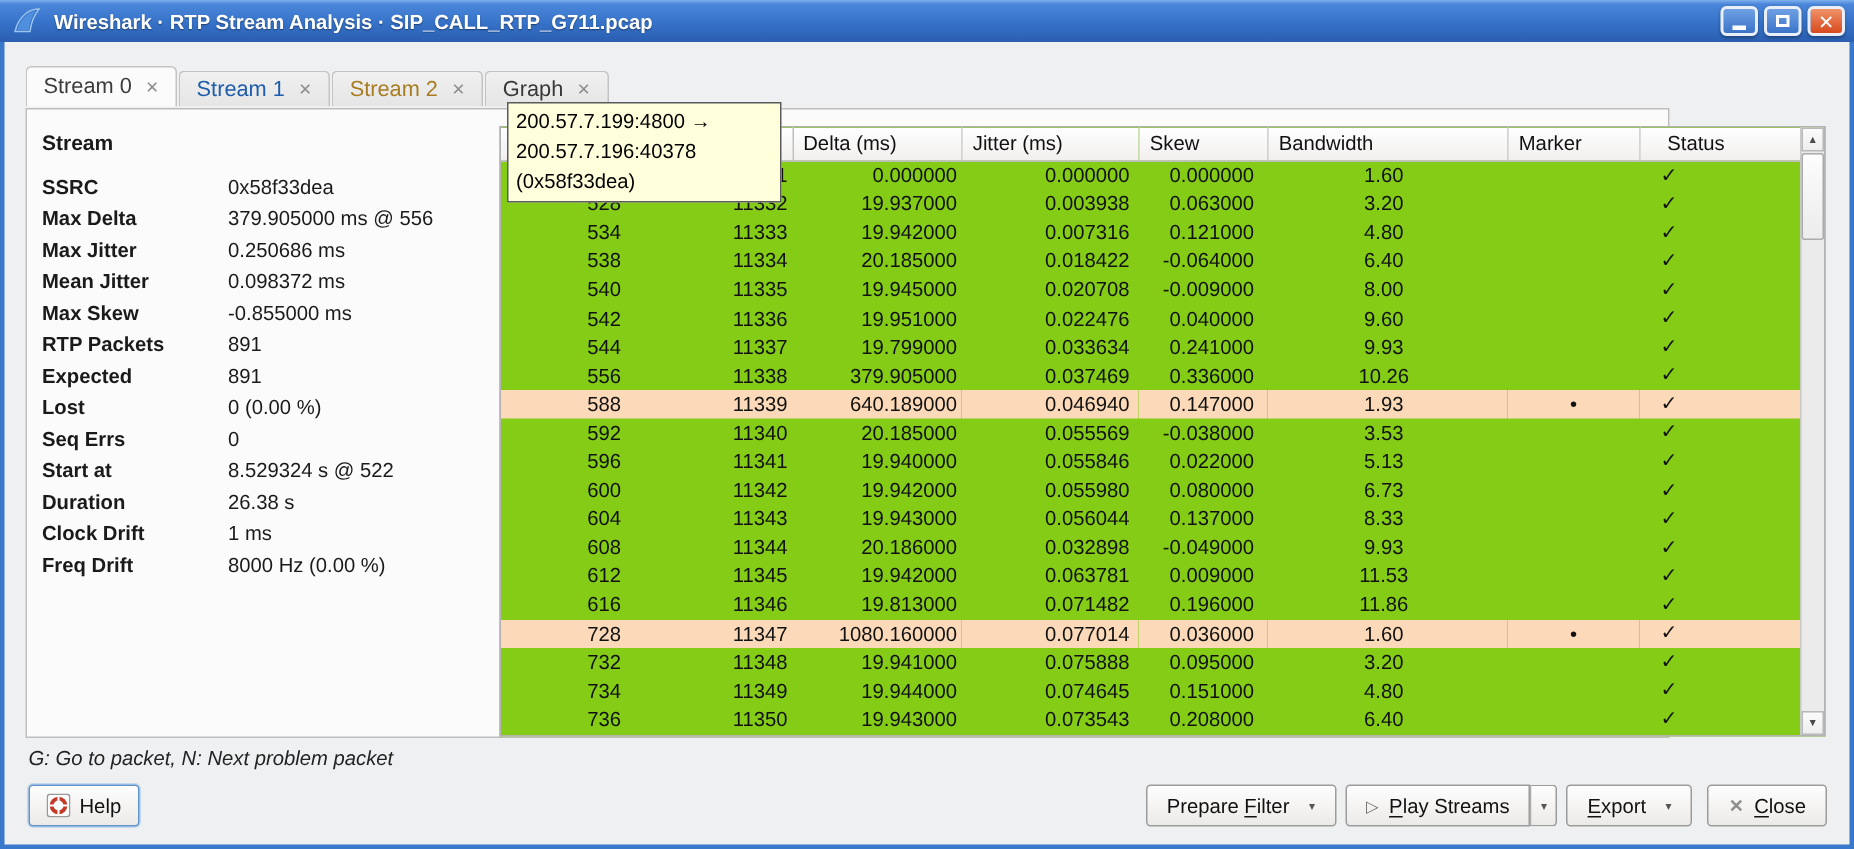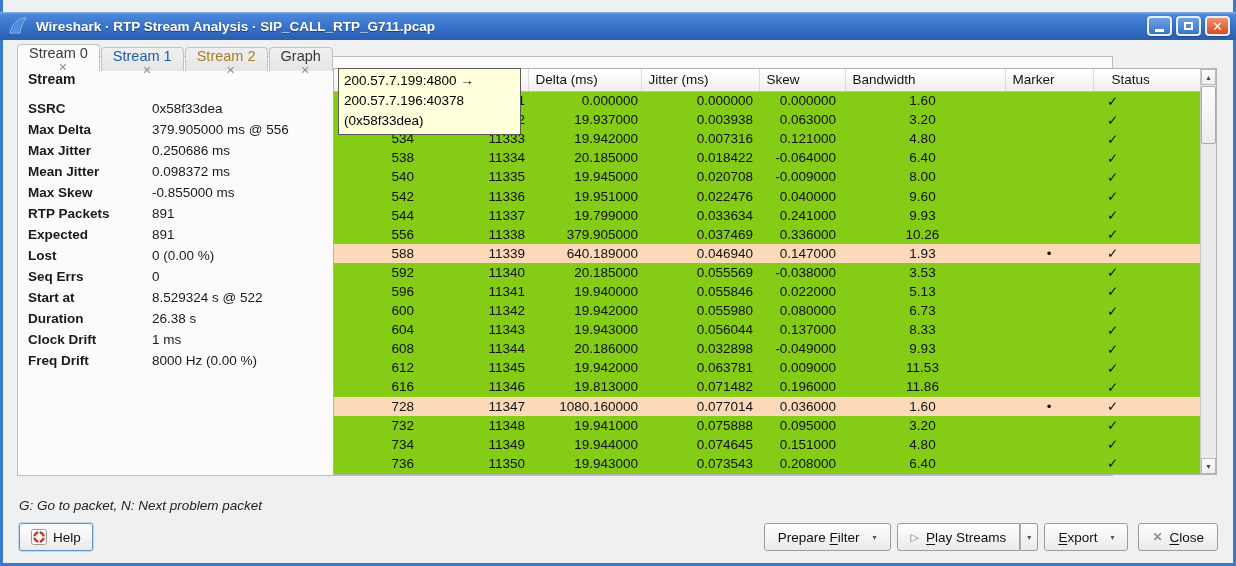--- a/index.html
+++ b/index.html
@@ -4,44 +4,44 @@
 <style>
   * { margin:0; padding:0; box-sizing:border-box; }
   html,body { width:1236px; height:566px; }
   body { font-family:"Liberation Sans","DejaVu Sans",sans-serif; background:#eff0f1; overflow:hidden; }
 
   .window { position:relative; width:1236px; height:566px;
     border-left:3px solid #3a78cb; border-right:3px solid #3a78cb; border-bottom:3px solid #3a78cb;
     background:#eff0f1; }
 
   
-  .titlebar { position:absolute; left:-3px; top:12px; width:1236px; height:28px;
+  .titlebar { position:absolute; left:-3px; top:0; width:1236px; height:28px;
     background:linear-gradient(180deg,#7fb0ec 0%,#4a86d9 10%,#3672c8 55%,#2a5eb0 100%);
     display:flex; align-items:center; padding:0 4px 0 8px; }
   .titlebar .apptitle { color:#ffffff; font-weight:bold; font-size:13.5px; margin-left:8px;
     text-shadow:0 1px 1px rgba(0,0,0,.45); flex:1; white-space:nowrap; overflow:hidden; }
   .winbtns { display:flex; gap:4px; margin-right:2px; }
   .winbtn { width:25px; height:20px; border-radius:4px; border:2px solid #e9eff9;
     display:flex; align-items:center; justify-content:center; cursor:default;
     background:linear-gradient(180deg,#6fa0e4,#3b74c8); box-shadow:0 1px 2px rgba(0,0,0,.3); }
   .winbtn.close { background:linear-gradient(180deg,#ef9268,#d8491f); }
   .glyph-min { width:9px; height:3px; background:#fff; margin-top:8px; }
   .glyph-max { width:9px; height:8px; border:2px solid #fff; }
   .glyph-x { color:#fff; font-weight:bold; font-size:13px; line-height:1; }
 
   
   .tabbar { position:absolute; left:14px; top:44px; height:27px; display:flex; align-items:flex-end; z-index:3; }
   .tab { display:flex; align-items:center; height:24px; padding:0 11px;
     background:linear-gradient(180deg,#f0f0f0,#e5e5e5); border:1px solid #c3c3c3; border-bottom:none;
-    border-top-left-radius:4px; border-top-right-radius:4px; margin-right:1px; font-size:14.5px; cursor:default;flex-direction:column; }
+    border-top-left-radius:4px; border-top-right-radius:4px; margin-right:1px; font-size:14.5px; cursor:default; }
   .tab.active { height:27px; background:#fbfbfb; position:relative; z-index:4; }
   .tab-close { color:#8f8f8f; font-size:11px; font-weight:bold; margin-left:9px; }
 
   
-  .frame { position:absolute; left:14px; top:56px; width:1096px; height:420px;
+  .frame { position:absolute; left:14px; top:72px; width:1096px; height:420px;
     background:#fbfbfb; border:1px solid #bdbdbd; z-index:2; }
 
   
   .stats { position:absolute; left:10px; top:14px; width:300px; color:#1a1a1a; }
   .stats .heading { font-size:14px; font-weight:bold; }
   .flow { margin-top:18px; font-size:13.5px; line-height:20px; }
   .statgrid { margin-top:11px; display:grid; grid-template-columns:124px auto; font-size:13.5px; line-height:21px; }
   .stat-label { font-weight:bold; white-space:nowrap; }
   .stat-value { white-space:nowrap; }
 

